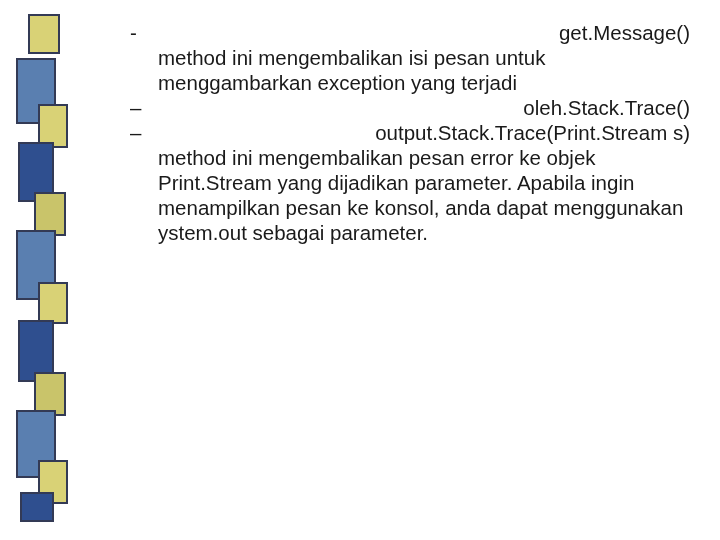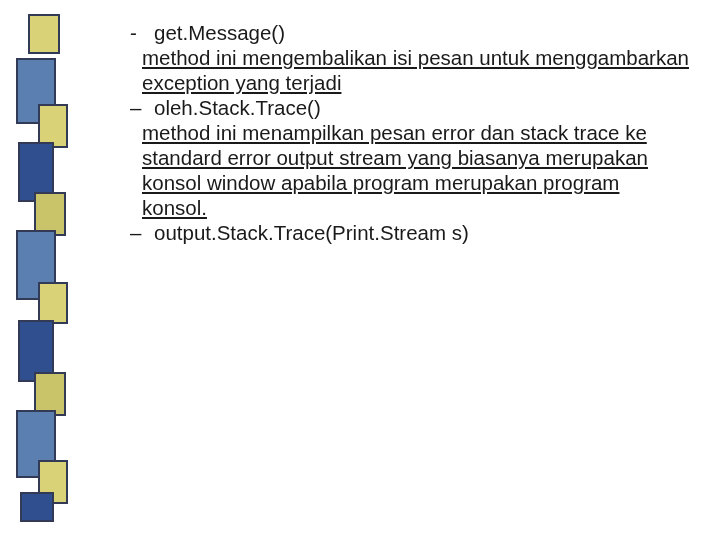--- a/index.html
+++ b/index.html
@@ -40,22 +40,22 @@
   }
   .list {
     margin-left: 30px;
     color: #1a1a1a;
     font-size: 20.5px;
     line-height: 1.22;
   }
   .item { margin-bottom: 0; }
   .bullet-row { display: flex; }
   .bullet { width: 24px; flex-shrink: 0; }
-  .bullet-text { flex: 1; }
-  .desc { margin-left: 12px; text-decoration: underline; }
+  .bullet-text { flex: 1; text-align: right; }
+  .desc { margin-left: 28px; }
 </style>
 </head>
 <body>
 
 <div class="sidebar" id="sidebar">
     <div class="block" style="left: 12px; top: 0px; width: 32px; height: 40px; background: rgb(217, 210, 118);"></div>
     <div class="block" style="left: 0px; top: 44px; width: 40px; height: 66px; background: rgb(90, 127, 176);"></div>
     <div class="block" style="left: 22px; top: 90px; width: 30px; height: 44px; background: rgb(217, 210, 118);"></div>
     <div class="block" style="left: 2px; top: 128px; width: 36px; height: 60px; background: rgb(47, 79, 143);"></div>
     <div class="block" style="left: 18px; top: 178px; width: 32px; height: 44px; background: rgb(201, 196, 106);"></div>
@@ -75,22 +75,22 @@
           <div class="bullet">-</div>
           <div class="bullet-text">get.Message()</div>
         </div>
         <div class="desc">method ini mengembalikan isi pesan untuk menggambarkan exception yang terjadi</div>
       </div>
       <div class="item">
         <div class="bullet-row">
           <div class="bullet">–</div>
           <div class="bullet-text">oleh.Stack.Trace()</div>
         </div>
-        <div class="desc">method ini menampilkan pesan error dan stack trace ke standard error output stream yang biasanya merupakan konsol window apabila program merupakan program konsol.</div>
       </div>
       <div class="item">
         <div class="bullet-row">
           <div class="bullet">–</div>
           <div class="bullet-text">output.Stack.Trace(Print.Stream s)</div>
         </div>
+        <div class="desc">method ini mengembalikan pesan error ke objek Print.Stream yang dijadikan parameter. Apabila ingin menampilkan pesan ke konsol, anda dapat menggunakan ystem.out sebagai parameter.</div>
       </div>
     </div>
 </div>
 
 </body></html>

